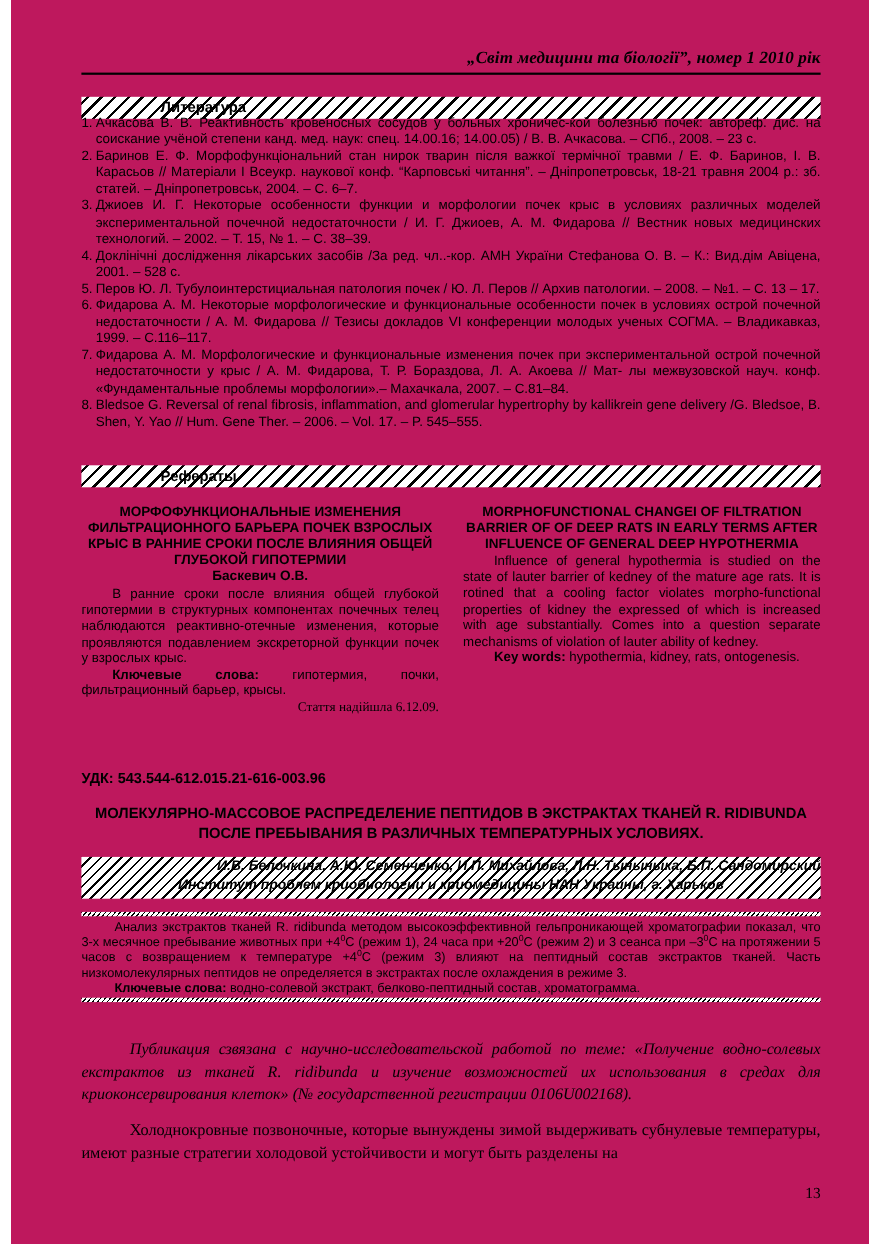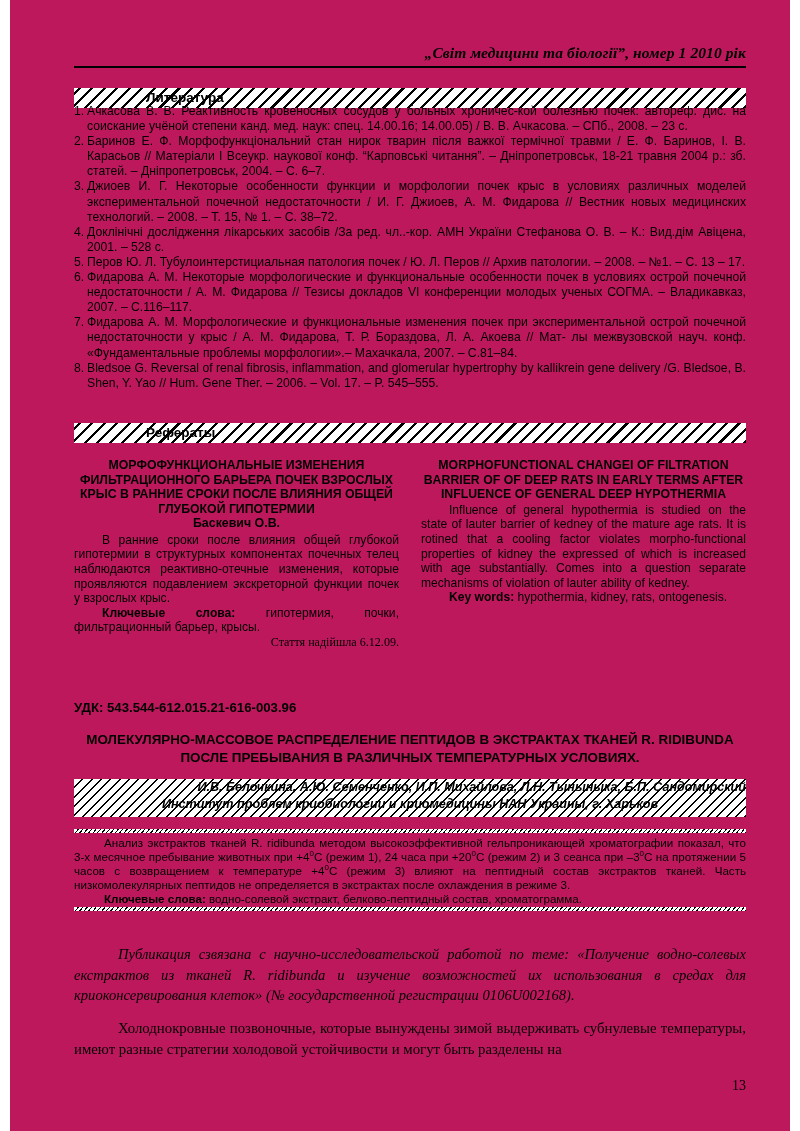--- a/index.html
+++ b/index.html
@@ -270,33 +270,33 @@
     <div class="ref-item">
       <span class="ref-num">1.</span>
       <span class="ref-text">Ачкасова В. В. Реактивность кровеносных сосудов у больных хроничес-кой болезнью почек: автореф. дис. на соискание учёной степени канд. мед. наук: спец. 14.00.16; 14.00.05) / В. В. Ачкасова. – СПб., 2008. – 23 с.</span>
     </div>
     <div class="ref-item">
       <span class="ref-num">2.</span>
       <span class="ref-text">Баринов Е. Ф. Морфофункціональний стан нирок тварин після важкої термічної травми / Е. Ф. Баринов, І. В. Карасьов // Матеріали I Всеукр. наукової конф. “Карповські читання”. – Дніпропетровськ, 18-21 травня 2004 р.: зб. статей. – Дніпропетровськ, 2004. – С. 6–7.</span>
     </div>
     <div class="ref-item">
       <span class="ref-num">3.</span>
-      <span class="ref-text">Джиоев И. Г. Некоторые особенности функции и морфологии почек крыс в условиях различных моделей экспериментальной почечной недостаточности / И. Г. Джиоев, А. М. Фидарова // Вестник новых медицинских технологий. – 2008. – Т. 15, № 1. – С. 38–72.</span>
+      <span class="ref-text">Джиоев И. Г. Некоторые особенности функции и морфологии почек крыс в условиях различных моделей экспериментальной почечной недостаточности / И. Г. Джиоев, А. М. Фидарова // Вестник новых медицинских технологий. – 2002. – Т. 15, № 1. – С. 38–39.</span>
     </div>
     <div class="ref-item">
       <span class="ref-num">4.</span>
       <span class="ref-text">Доклінічні дослідження лікарських засобів /За ред. чл..-кор. АМН України Стефанова О. В. – К.: Вид.дім Авіцена, 2001. – 528 с.</span>
     </div>
     <div class="ref-item">
       <span class="ref-num">5.</span>
       <span class="ref-text">Перов Ю. Л. Тубулоинтерстициальная патология почек / Ю. Л. Перов // Архив патологии. – 2008. – №1. – С. 13 – 17.</span>
     </div>
     <div class="ref-item">
       <span class="ref-num">6.</span>
-      <span class="ref-text">Фидарова А. М. Некоторые морфологические и функциональные особенности почек в условиях острой почечной недостаточности / А. М. Фидарова // Тезисы докладов VI конференции молодых ученых СОГМА. – Владикавказ, 2007. – С.116–117.</span>
+      <span class="ref-text">Фидарова А. М. Некоторые морфологические и функциональные особенности почек в условиях острой почечной недостаточности / А. М. Фидарова // Тезисы докладов VI конференции молодых ученых СОГМА. – Владикавказ, 1999. – С.116–117.</span>
     </div>
     <div class="ref-item">
       <span class="ref-num">7.</span>
       <span class="ref-text">Фидарова А. М. Морфологические и функциональные изменения почек при экспериментальной острой почечной недостаточности у крыс / А. М. Фидарова, Т. Р. Бораздова, Л. А. Акоева // Мат- лы межвузовской науч. конф. «Фундаментальные проблемы морфологии».– Махачкала, 2007. – С.81–84.</span>
     </div>
     <div class="ref-item">
       <span class="ref-num">8.</span>
       <span class="ref-text">Bledsoe G. Reversal of renal fibrosis, inflammation, and glomerular hypertrophy by kallikrein gene delivery /G. Bledsoe, B. Shen, Y. Yao // Hum. Gene Ther. – 2006. – Vol. 17. – P. 545–555.</span>
     </div>
   </div>

